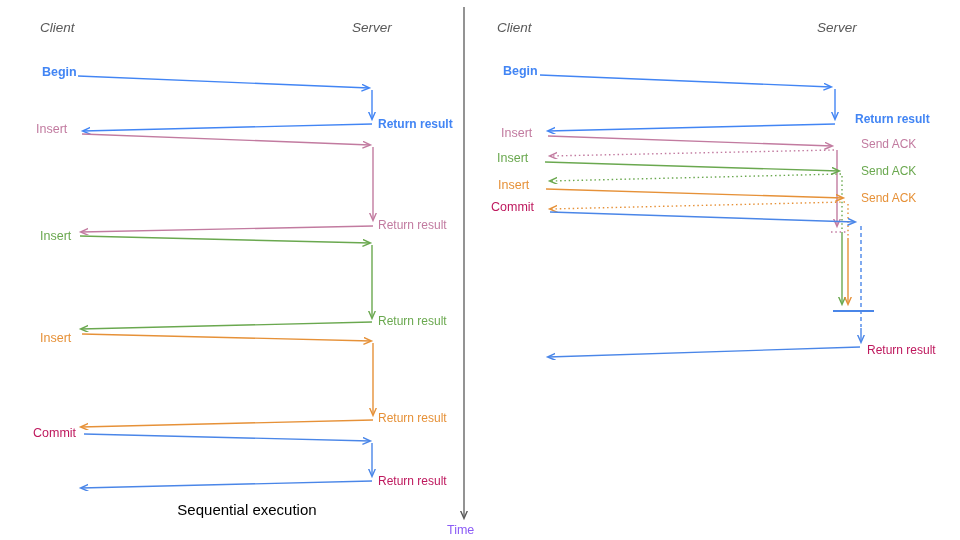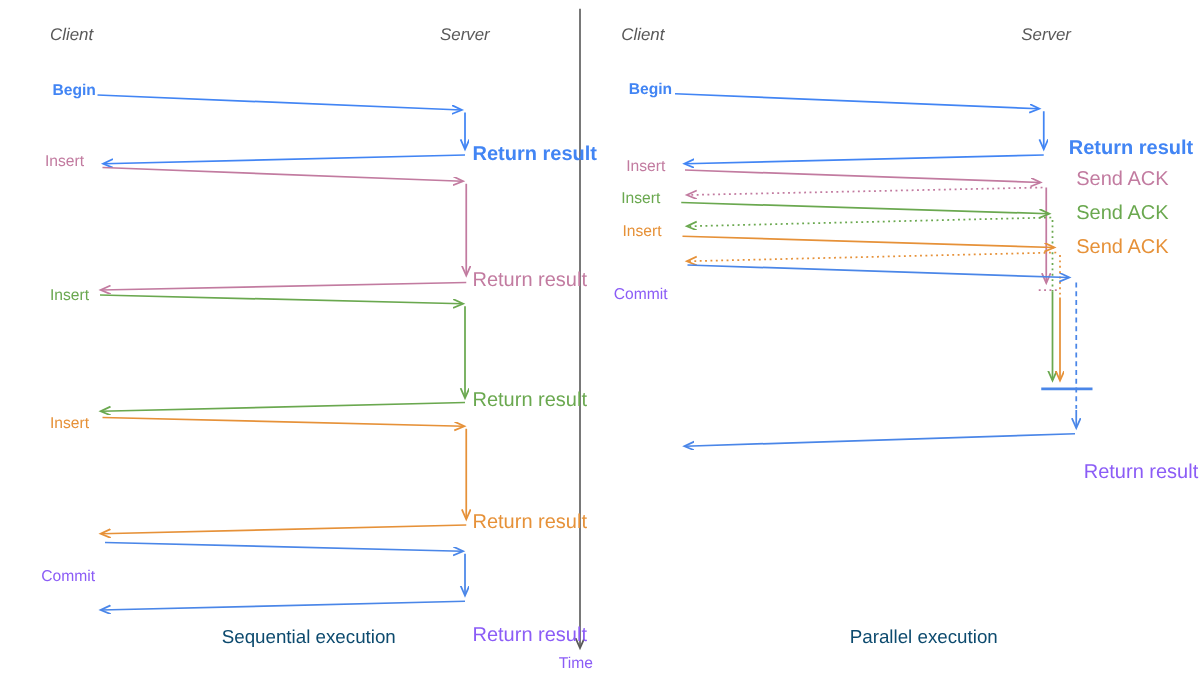--- a/index.html
+++ b/index.html
@@ -3,24 +3,24 @@
 <meta charset="utf-8">
 <style>
   html,body{margin:0;padding:0;background:#fff;}
   .stage{
     position:relative;width:960px;height:540px;background:#ffffff;
     font-family:"Liberation Sans",sans-serif;overflow:hidden;
   }
   .stage svg{position:absolute;left:0;top:0;}
   .lbl{position:absolute;font-size:12.5px;line-height:14px;white-space:nowrap;}
   .hdr{font-style:italic;color:#595959;font-size:13.5px;}
-  .title{font-size:15px;color:#0c4a6e;text-align:center;width:220px;}
-  .small{font-size:16px;}
+  .title{font-size:15px;color:#000000;text-align:center;width:220px;}
+  .small{font-size:12px;}
   .c-blue1{color:#4285f4;font-weight:bold;}
-  .c-blue2{color:#8b5cf6;margin-top:28px;}
+  .c-blue2{color:#be185d;}
   .c-pink{color:#c27ba0;}
   .c-green{color:#6aa84f;}
   .c-orange{color:#e69138;}
   .c-black{color:#8b5cf6;}
 </style>
 </head>
 <body>
 
 <div class="stage">
 
@@ -147,17 +147,16 @@
 
   <span class="lbl c-green" style="left:497px;top:151px;">Insert</span>
   <span class="lbl small c-green" style="left:861px;top:164px;">Send ACK</span>
 
   <span class="lbl c-orange" style="left:498px;top:178px;">Insert</span>
   <span class="lbl small c-orange" style="left:861px;top:191px;">Send ACK</span>
 
   <span class="lbl c-blue2" style="left:491px;top:200px;">Commit</span>
   <span class="lbl small c-blue2" style="left:867px;top:343px;">Return result</span>
 
-  <span class="lbl title" style="left:629px;top:503px;">Parallel execution</span>
 
   <span class="lbl c-black" style="left:447px;top:523px;">Time</span>
 
 </div>
 
 </body></html>

